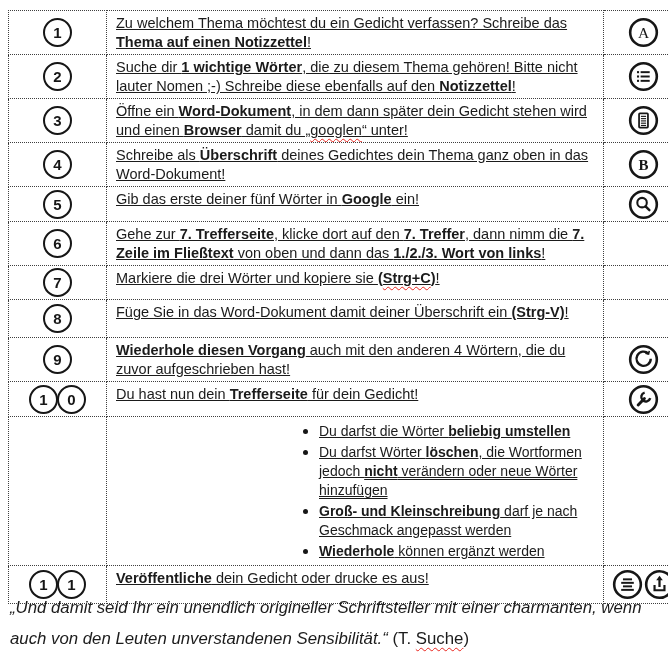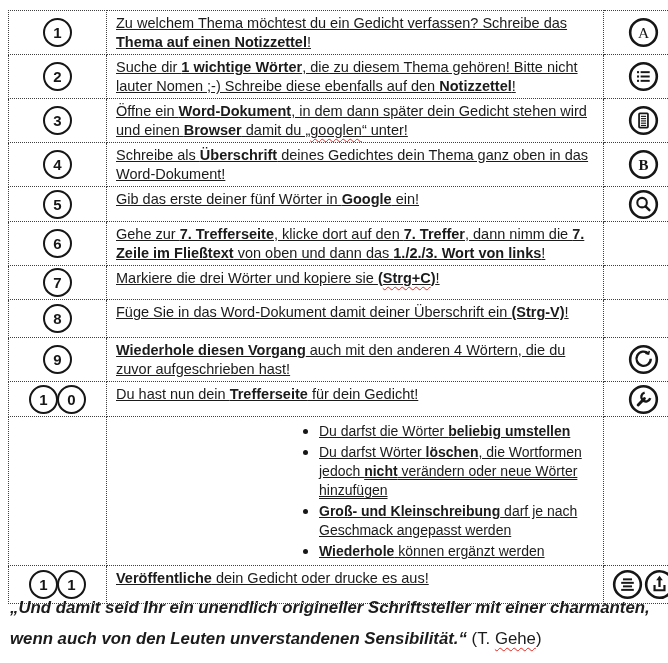--- a/index.html
+++ b/index.html
@@ -42,21 +42,21 @@
   .circle-num + .circle-num{margin-left:-1px;}
 
   
   .iconwrap{display:flex;align-items:center;justify-content:center;gap:1px;}
   .iconwrap svg{display:block;}
 
   
   .b{font-weight:700;}
   .u{text-decoration-line:underline;text-decoration-thickness:1px;text-underline-offset:2.5px;}
   .sq{text-decoration-line:underline;text-decoration-style:wavy;text-decoration-color:#e8251f;text-decoration-thickness:1px;text-underline-offset:2.5px;}
-  .i{font-style:italic;font-weight:bold;}
+  .i{font-style:italic;}
 
   
   ul.rules{margin:2px 0 0 182px;padding:0;list-style:none;}
   ul.rules li{position:relative;padding-left:21px;margin-bottom:2px;line-height:19px;font-size:14px;}
   ul.rules li::before{
     content:"";position:absolute;left:5px;top:7px;width:5px;height:5px;
     background:#161616;border-radius:50%;
   }
 
   
@@ -283,13 +283,13 @@
                 <path d="M15 6.6 L11.8 10.8 L18.2 10.8 Z" fill="#161616"></path>
                 <path d="M10.2 15.4 L10.2 20.6 L19.8 20.6 L19.8 15.4" fill="none" stroke="#161616" stroke-width="2.1"></path>
               </svg>
             </span>
           </div>
         </td>
       </tr>
     </tbody>
 </table>
 
-<div class="quote" id="quote"><span class="i">„Und damit seid Ihr ein unendlich origineller Schriftsteller mit einer charmanten, wenn auch von den Leuten unverstandenen Sensibilität.“ </span><span class="">(T. </span><span class="sq">Gehe</span><span class="">)</span></div>
+<div class="quote" id="quote"><span class="i">„Und damit seid Ihr ein unendlich origineller Schriftsteller mit einer charmanten, wenn auch von den Leuten unverstandenen Sensibilität.“ </span><span class="">(T. </span><span class="sq">Suche</span><span class="">)</span></div>
 
 </body></html>

